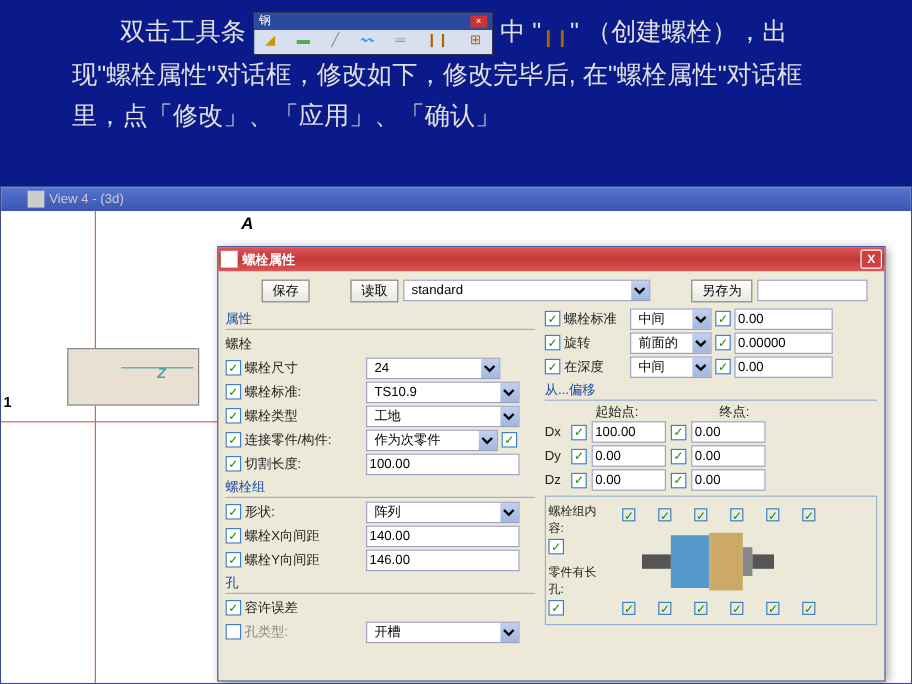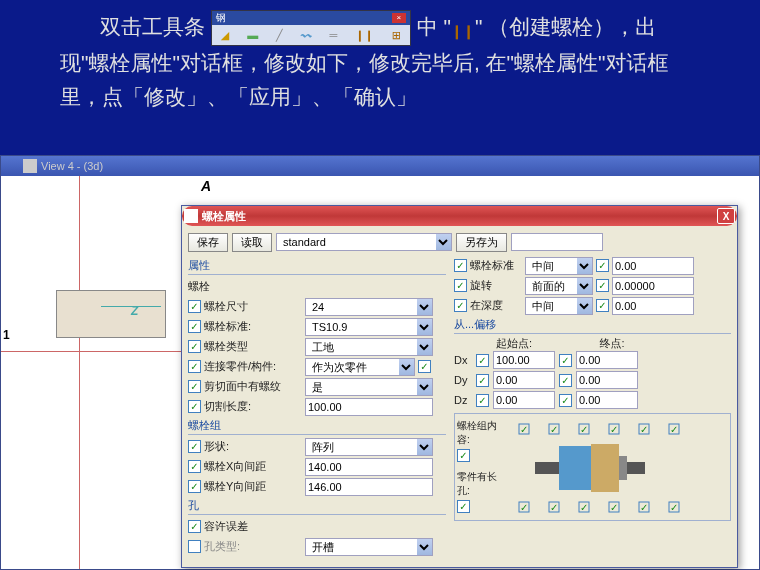--- a/index.html
+++ b/index.html
@@ -14,27 +14,27 @@
 .icon-sample { display: inline-block; width: 24px; height: 16px; vertical-align: middle; font-size: 14px; color: #aa6600; }
 .view-window { position: absolute; left: 0; top: 155px; width: 760px; height: 415px; background: #fff; border: 1px solid #3a4a8a; }
 .view-titlebar { height: 20px; background: linear-gradient(#5575d0, #3a55b0); color: #ccc; font-size: 11px; padding: 2px 22px; display: flex; align-items: center; }
 .view-titlebar .vt-icon { width: 14px; height: 14px; background: #ccc; margin-right: 4px; }
 .view-canvas { position: relative; width: 100%; height: calc(100% - 20px); background: #fff; }
 .elev-letter { position: absolute; font-weight: bold; font-size: 14px; font-style: italic; }
 .elev-line { position: absolute; background: #cc6666; }
 .elev-rect { position: absolute; background: #e8e0d0; border: 1px solid #888; }
 .elev-num { position: absolute; font-weight: bold; font-size: 12px; }
 .dialog { position: absolute; left: 181px; top: 205px; width: 557px; height: 363px; background: #ece9d8; border: 1px solid #4a5aa0; box-shadow: 2px 2px 8px rgba(0,0,0,0.4); }
-.dlg-titlebar { height: 20px; background: linear-gradient(#e05555, #c03838, #e05555); display: flex; align-items: center; justify-content: space-between; padding: 0 2px; border-radius: 10px; }
+.dlg-titlebar { height: 20px; background: linear-gradient(#e05555, #c03838, #e05555); display: flex; align-items: center; justify-content: space-between; padding: 0 2px; }
 .dlg-titlebar .dt-left { display: flex; align-items: center; color: #fff; font-size: 11px; font-weight: bold; }
 .dlg-titlebar .dt-icon { width: 14px; height: 14px; background: #fff; margin-right: 4px; }
 .dlg-titlebar .dt-close { width: 18px; height: 16px; background: #d04040; border: 1px solid #fff; color: #fff; display: flex; align-items: center; justify-content: center; font-size: 10px; font-weight: bold; border-radius: 2px; }
 .dlg-body { padding: 6px; font-size: 11px; color: #222; }
 .dlg-row { display: flex; align-items: center; margin-bottom: 4px; gap: 4px; height: 20px; }
-.btn { background: linear-gradient(#fefefe, #e8e8e0); border: 1px solid #888; padding: 1px 8px; font-size: 11px; height: 19px; cursor: pointer; }
+.btn { background: linear-gradient(#fefefe, #e8e8e0); border: 1px solid #888; padding: 1px 8px; font-size: 11px; height: 19px; cursor: pointer; margin-left: 30px; }
 .sel, .inp { background: #fff; border: 1px solid #a0a0c0; font-size: 11px; padding: 0 2px; height: 18px; }
 .sel { background-image: linear-gradient(#c0d0f0, #a0b8e0); background-position: right center; background-size: 15px 100%; background-repeat: no-repeat; }
 .cb { width: 13px; height: 13px; border: 1px solid #4080c0; background: #fff; display: inline-flex; align-items: center; justify-content: center; color: #1a8a1a; font-size: 10px; flex-shrink: 0; }
 .cb.checked::after { content: "✓"; }
 .columns { display: flex; gap: 8px; }
 .col-left { width: 258px; }
 .col-right { flex: 1; }
 .group-label { color: #1a4aa0; font-size: 11px; margin: 2px 0; border-bottom: 1px solid #a0b0d0; padding-bottom: 1px; }
 .field-row { display: flex; align-items: center; height: 19px; margin-bottom: 1px; gap: 3px; font-size: 11px; }
 .field-row .label { flex-shrink: 0; }
@@ -89,53 +89,48 @@
     <div class="dt-left">
         <span class="dt-icon"></span>
         <span>螺栓属性</span>
       </div>
     <div class="dt-close">X</div>
   </div>
   <div class="dlg-body">
     <div class="dlg-row">
       <button class="btn">保存</button>
       <button class="btn">读取</button>
-      <select class="sel" style="width:176px"><option>standard</option></select>
+      <select class="sel" style="width:206px"><option>standard</option></select>
       <button class="btn">另存为</button>
       <input class="inp" style="width: 92px;" value="">
     </div>
     <div class="columns">
       <div class="col-left">
         <div class="group-label">属性</div>
         <div class="field-row">螺栓</div>
         <div class="field-row">
             <span class="cb checked"></span>
             <span class="label" style="width:98px">螺栓尺寸</span>
-            <select class="sel" style="width:128px"><option>24</option></select>
+            <select class="sel" style="width:112px"><option>24</option></select>
           </div>
         <div class="field-row">
             <span class="cb checked"></span>
             <span class="label" style="width:98px">螺栓标准:</span>
             <select class="sel" style="width:128px"><option>TS10.9</option></select>
           </div>
         <div class="field-row">
             <span class="cb checked"></span>
             <span class="label" style="width:98px">螺栓类型</span>
             <select class="sel" style="width:128px"><option>工地</option></select>
           </div>
         <div class="field-row">
             <span class="cb checked"></span>
             <span class="label" style="width:98px">连接零件/构件:</span>
             <select class="sel" style="width:110px"><option>作为次零件</option></select>
             <span class="cb checked"></span>
-          </div>
-        <div class="field-row">
-            <span class="cb checked"></span>
-            <span class="label" style="width:98px">剪切面中有螺纹</span>
-            <select class="sel" style="width:128px"><option>是</option></select>
           </div>
         <div class="field-row">
             <span class="cb checked"></span>
             <span class="label" style="width:98px">切割长度:</span>
             <input class="inp" style="width: 128px;" value="100.00">
           </div>
         <div class="group-label">螺栓组</div>
         <div class="field-row">
             <span class="cb checked"></span>
             <span class="label" style="width:98px">形状:</span>

